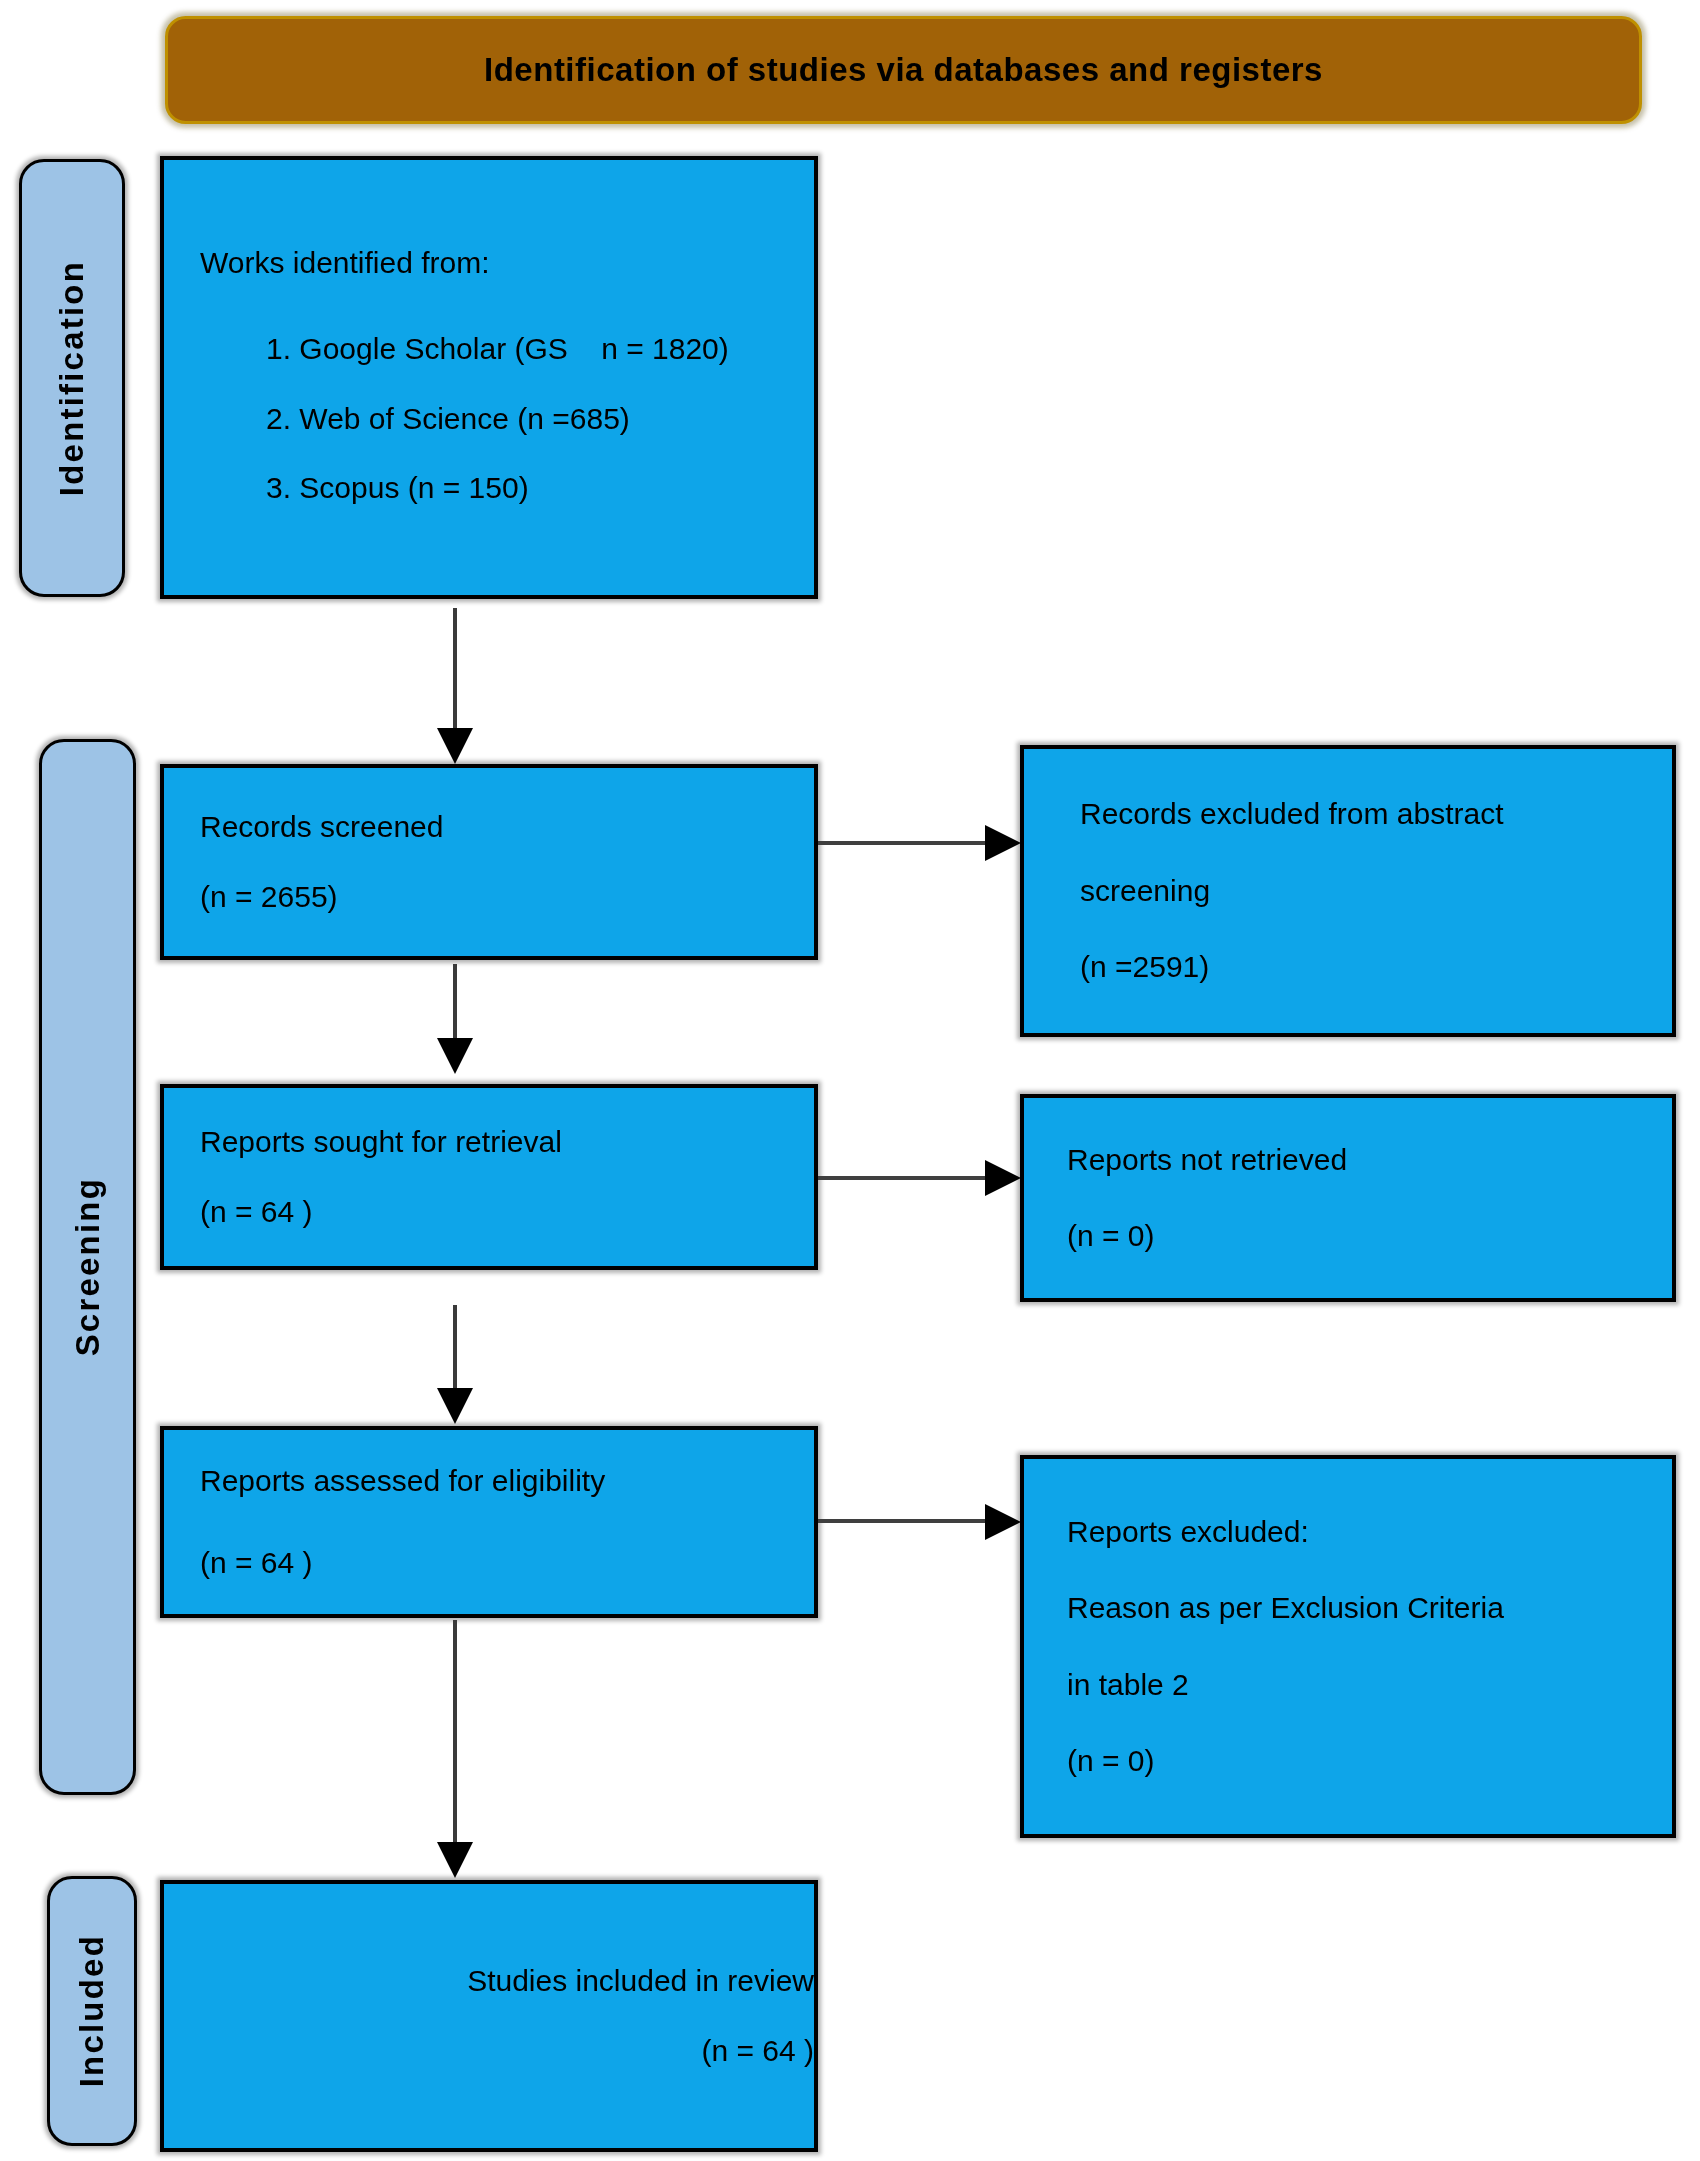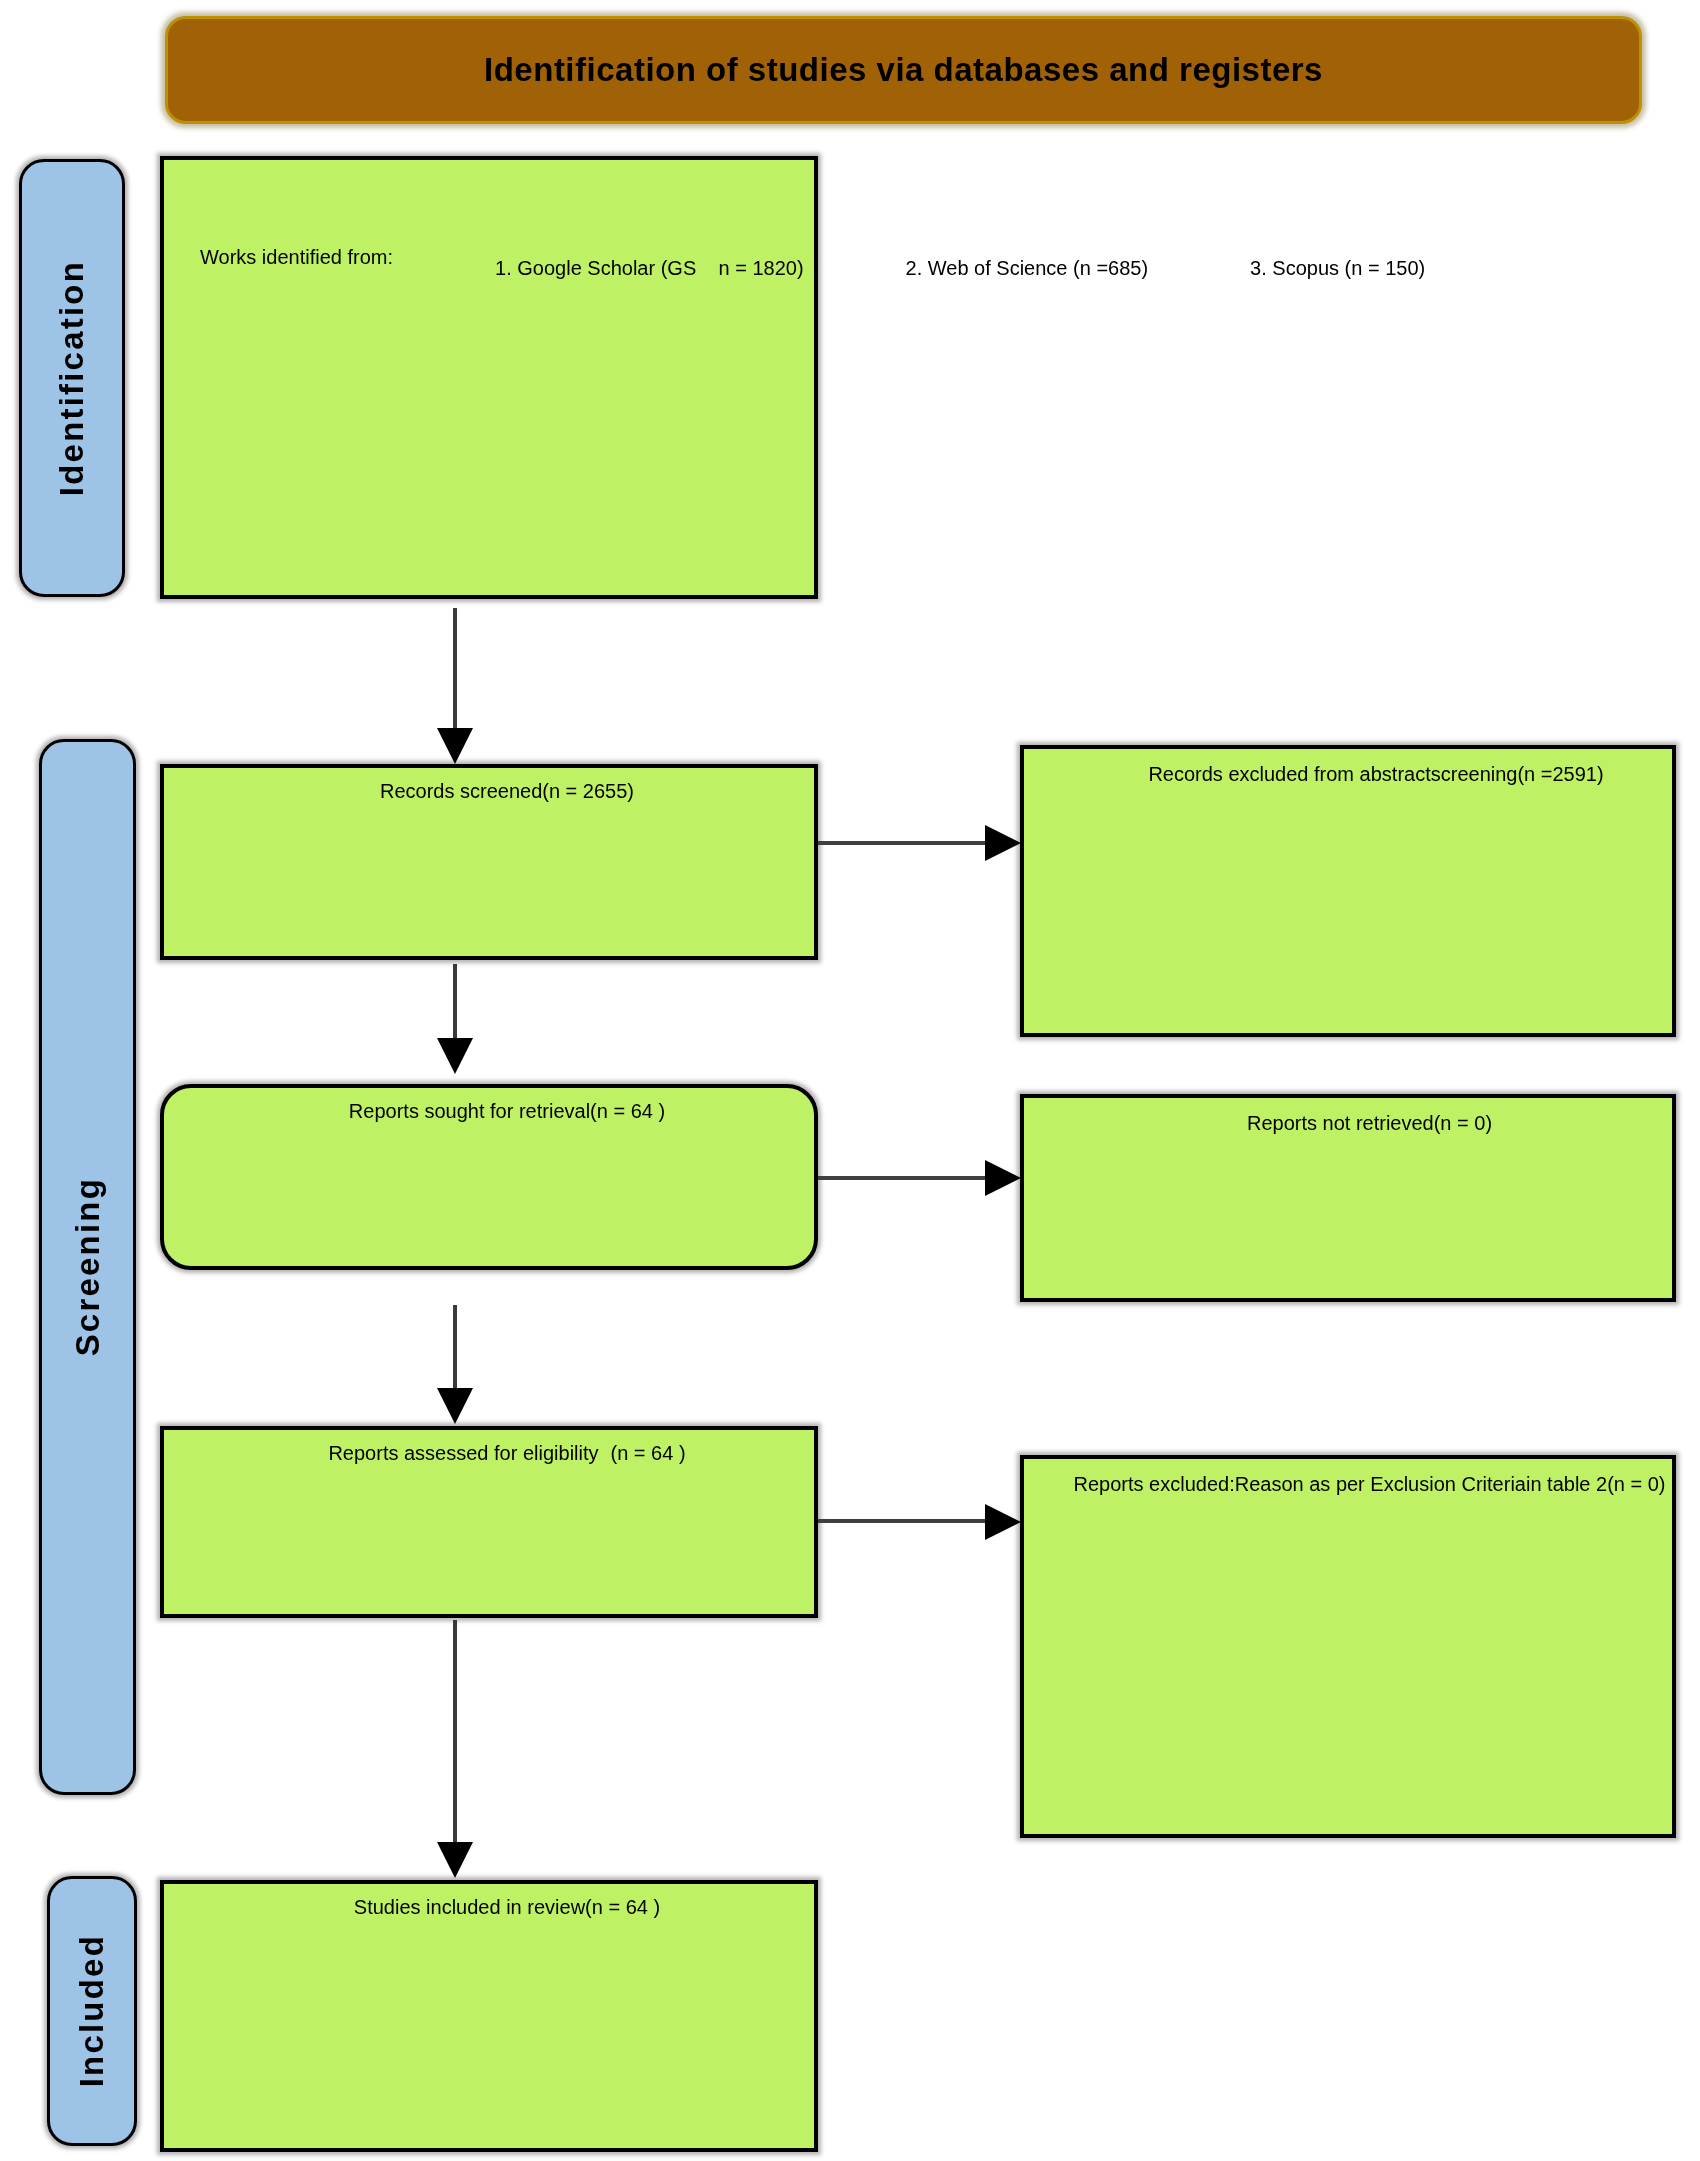--- a/index.html
+++ b/index.html
@@ -50,37 +50,37 @@
     letter-spacing: 2.2px;
     white-space: pre;
   }
   .bar-identification { left: 19.4px;  top: 159px;  width: 106px; height: 438px; }
   .bar-screening      { left: 39px;  top: 739px; width: 97px; height: 1056px; }
   .bar-included       { left: 47px;  top: 1876px; width: 90px; height: 270px; }
 
   
   .fbox {
     position: absolute;
-    background: #bef264;
+    background: #0ea5e9;
     border: 4.3px solid #000000;
     box-shadow: 0 0 4.3px 2.7px rgba(0,0,0,0.30);
     box-sizing: border-box;
-    display: flex; flex-direction: row; justify-content: center;
-    font-size: 20px;
+    display: flex; flex-direction: column; justify-content: center;
+    font-size: 30px;
     line-height: 2.32;
   }
   .fbox .line { white-space: pre; }
 
   .box-identified { left: 160px; top: 156px; width: 658px; height: 443px;
                     justify-content: flex-start; padding-top: 85px; }
   .box-identified .intro { padding-left: 36px; margin-bottom: 33px; line-height: 1.2; white-space: pre; }
   .box-identified .item  { padding-left: 102px; white-space: pre; }
 
   .box-screened      { left: 160px; top: 764px; width: 658px; height: 196px; padding-left: 36px; }
-  .box-sought        { left: 160px; top: 1084px; width: 658px; height: 186px; padding-left: 36px; border-radius: 31px; }
+  .box-sought        { left: 160px; top: 1084px; width: 658px; height: 186px; padding-left: 36px; }
   .box-assessed      { left: 160px; top: 1426px; width: 658px; height: 192px; padding-left: 36px; gap: 12px; }
   .box-included-rev  { left: 160px; top: 1880px; width: 658px; height: 272px; padding-left: 36px; text-align: right; }
 
   .rbox { line-height: 2.55; }
   .box-excluded-abstract { left: 1020px; top: 745px; width: 656px; height: 292px; padding-left: 56px; }
   .box-not-retrieved     { left: 1020px; top: 1094px; width: 656px; height: 208px; padding-left: 43px; }
   .box-excluded-reports  { left: 1020px; top: 1421px; width: 656px; height: 383px; padding-left: 43px; margin-top: 34px; }
 
   
   .vline {

